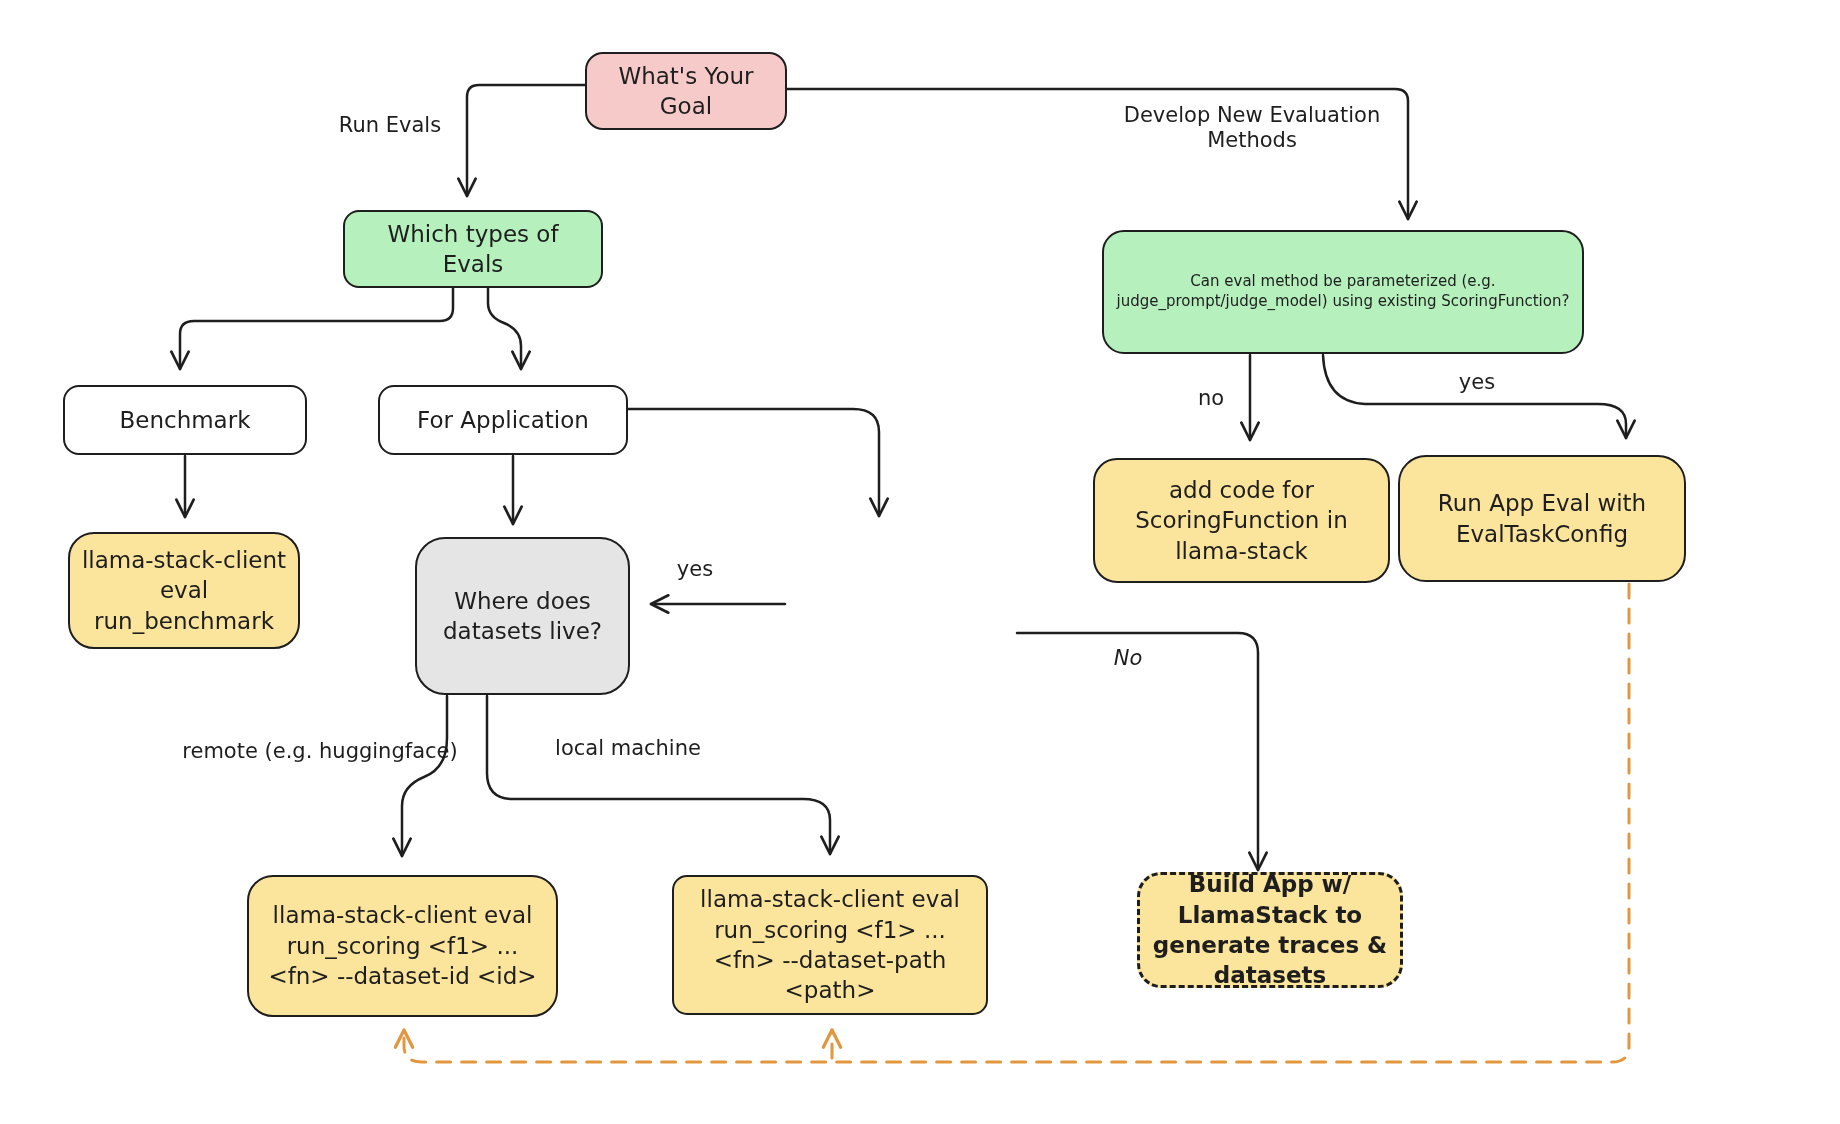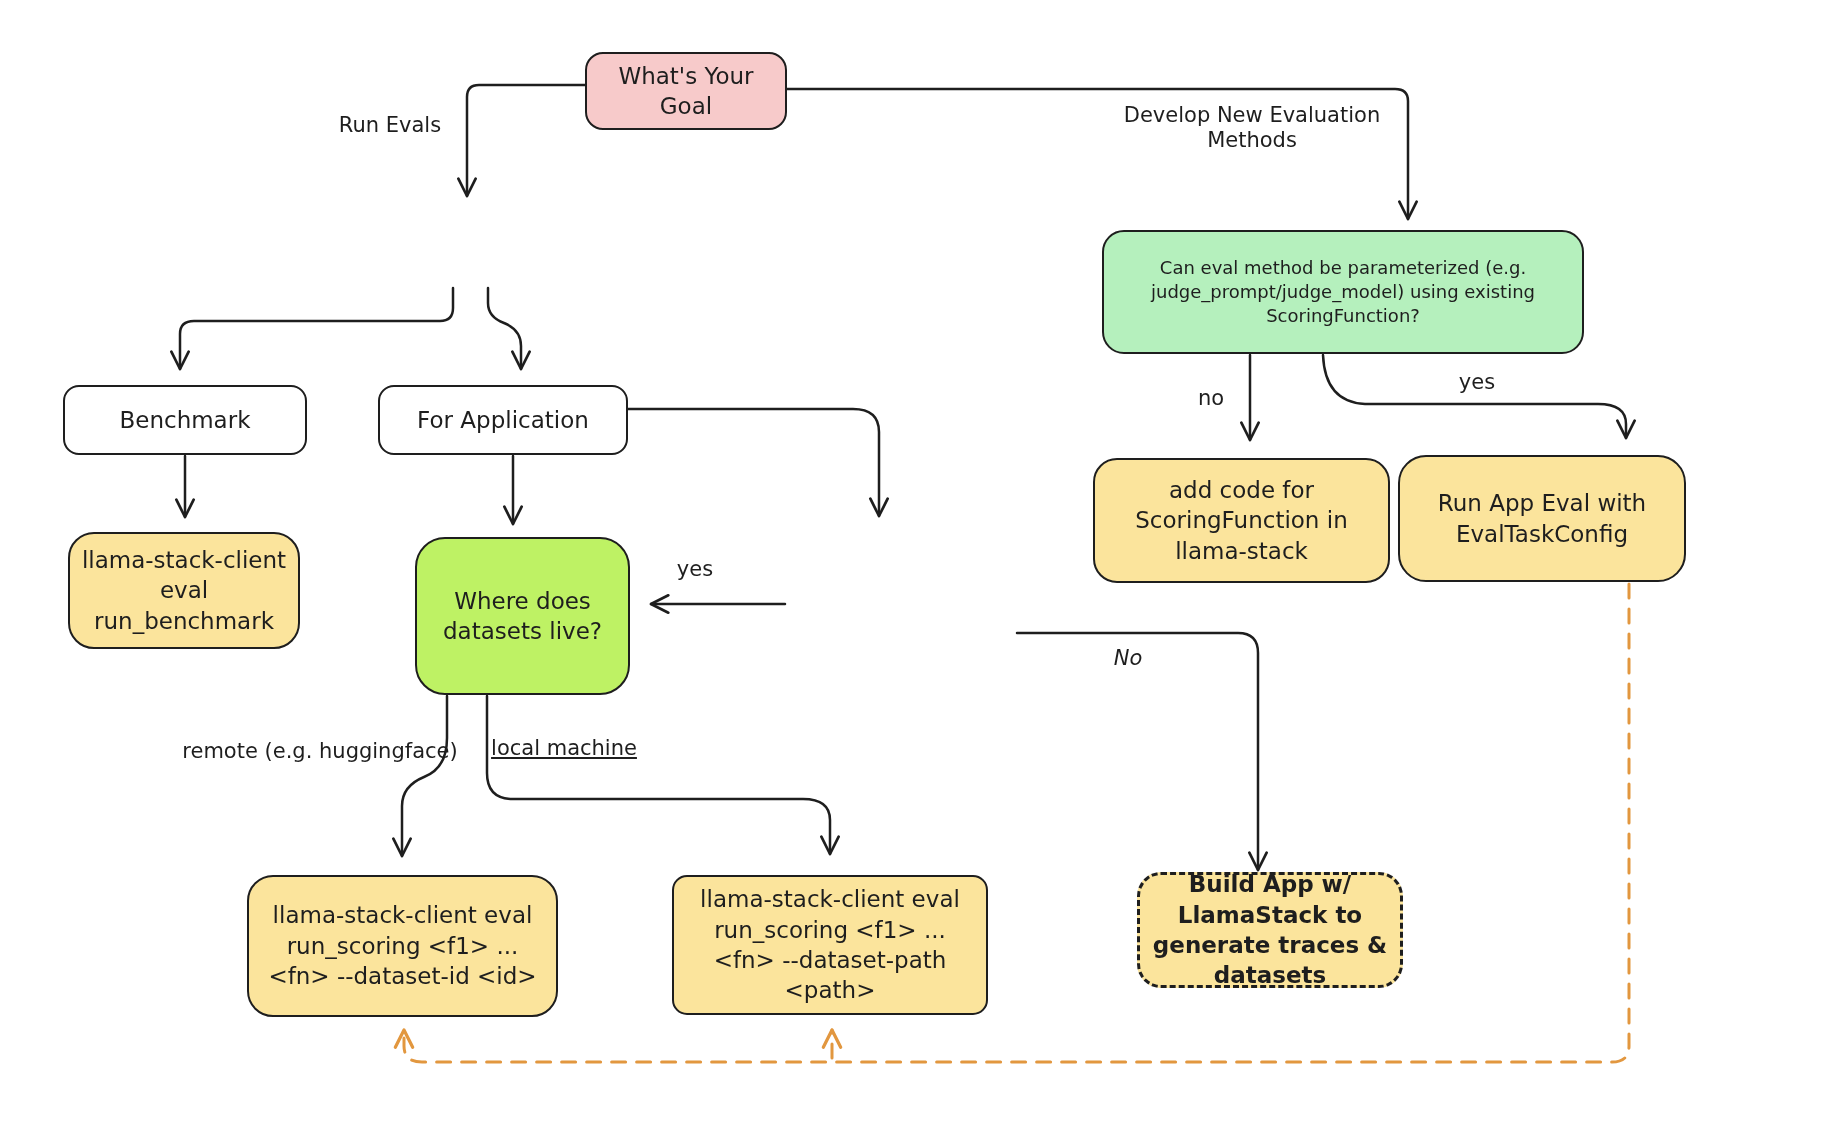--- a/index.html
+++ b/index.html
@@ -17,21 +17,21 @@
     display:flex;align-items:center;justify-content:center;
     text-align:center;
     border:2.5px solid #1e1e1e;
     box-sizing:border-box;
     font-size:23px;line-height:1.32;
     padding:8px 10px;
     background:#ffffff;
   }
   .pink{background:#f7caca;}
   .green{background:#b5f0bd;}
-  .blue{background:#bef264;}
+  .blue{background:#e5e5e5;}
   .yellow{background:#fbe49c;}
   .dashed{border-style:dashed;border-width:3px;}
   .edge-label{
     position:absolute;
     font-size:21px;line-height:1.2;
     white-space:nowrap;
     transform:translateX(-50%);
     text-align:center;
   }
   .wrap{white-space:normal;}
@@ -66,22 +66,23 @@
       <path d="M 1323 355 Q 1325 402 1365 404 H 1598 Q 1626 404 1626 424 V 438" marker-end="url(#ab)"></path>
     </g>
     <g fill="none" stroke="#e2973f" stroke-width="3" stroke-linecap="round" stroke-dasharray="14 11">
       <path d="M 1629 584 V 1046 Q 1629 1062 1612 1062 H 422 Q 404 1062 404 1046 V 1030" marker-end="url(#ao)"></path>
       <path d="M 832 1058 V 1030" marker-end="url(#ao)"></path>
     </g>
   </svg>
 
   <div class="node pink" style="left:585px;top:52px;width:202px;height:78px;border-radius:18px;">What's Your Goal</div>
 
+  <div class="node green" style="left:343px;top:210px;width:260px;height:78px;border-radius:16px;">Which types of Evals</div>
 
-  <div class="node green" style="left:1102px;top:230px;width:482px;height:124px;border-radius:22px;font-size:18px;">Can eval method be parameterized (e.g. judge_prompt/judge_model) using existing ScoringFunction?</div>
+  <div class="node green" style="left:1102px;top:230px;width:482px;height:124px;border-radius:22px;font-size:15px;">Can eval method be parameterized (e.g. judge_prompt/judge_model) using existing ScoringFunction?</div>
 
   <div class="node" style="left:63px;top:385px;width:244px;height:70px;border-radius:16px;">Benchmark</div>
 
   <div class="node" style="left:378px;top:385px;width:250px;height:70px;border-radius:16px;">For Application</div>
 
   <div class="node yellow" style="left:68px;top:532px;width:232px;height:117px;border-radius:26px;">llama-stack-client eval run_benchmark</div>
 
   <div class="node blue" style="left:415px;top:537px;width:215px;height:158px;border-radius:30px;">Where does datasets live?</div>
 
 
@@ -102,15 +103,15 @@
   <div class="edge-label" style="left:1211px;top:386px;">no</div>
 
   <div class="edge-label" style="left:1477px;top:370px;">yes</div>
 
   <div class="edge-label" style="left:695px;top:557px;">yes</div>
 
   <div class="edge-label" style="left:1128px;top:646px;font-style:italic;">No</div>
 
   <div class="edge-label" style="left:320px;top:739px;">remote (e.g. huggingface)</div>
 
-  <div class="edge-label" style="left:564px;top:736px;text-decoration:underline;">local machine</div>
+  <div class="edge-label" style="left:628px;top:736px;">local machine</div>
 
 </div>
 
 </body></html>

